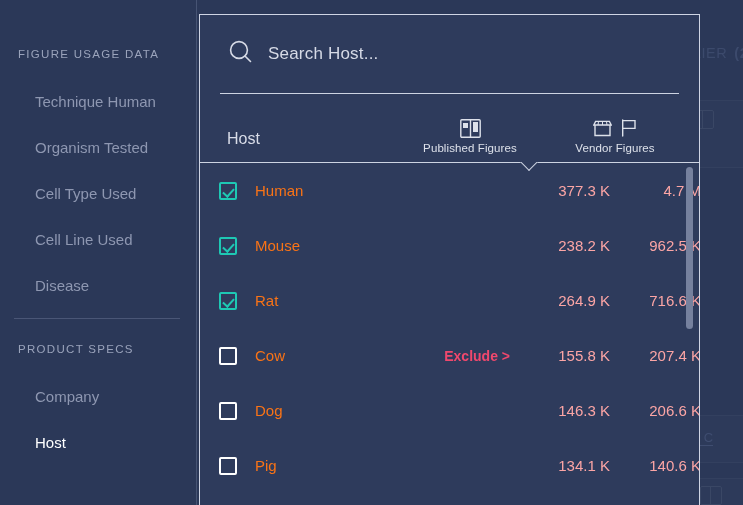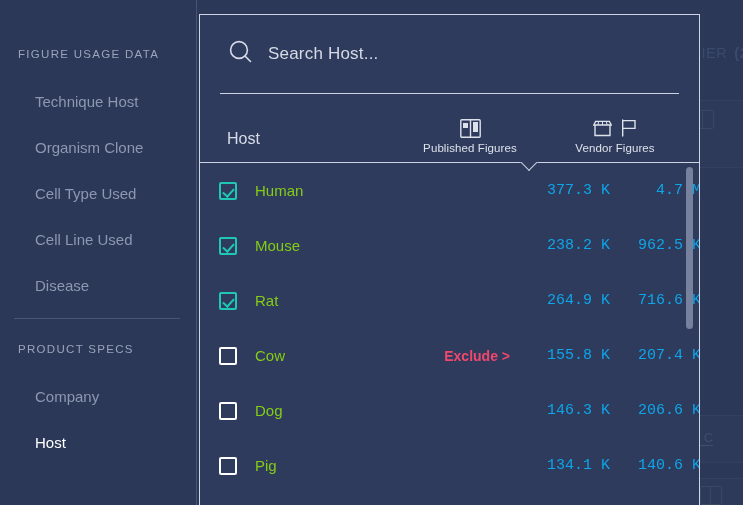--- a/index.html
+++ b/index.html
@@ -283,39 +283,38 @@
     content: "";
     position: absolute;
     left: 4px; top: 2px;
     width: 5px; height: 9px;
     border: solid #1ec8b4;
     border-width: 0 2px 2px 0;
     transform: rotate(42deg);
   }
   .cell-name {
     width: 145px;
-    color: #84cc16;
+    color: #f97316;
     font-size: 15px;
     flex: none;
   }
   .cell-exclude {
     width: 120px;
     flex: none;
     text-align: right;
     padding-right: 10px;
     color: #f0486d;
     font-size: 14px;
     font-weight: bold;
   }
   .cell-num {
     flex: none;
     text-align: right;
-    color: #0ea5e9;
+    color: #fca5a5;
     font-size: 15px;
-    font-family: Liberation Mono, monospace;
   }
   .cell-num.published { width: 90px; }
   .cell-num.vendor { width: 91px; }
 
   .scrollbar {
     position: absolute;
     right: 6px;
     top: 4px;
     width: 7px;
     height: 333px;
@@ -402,24 +401,24 @@
     <div class="bg-jico" style="left:700px; top:486px;"></div>
   </div>
 
   <div class="sidebar">
 
     <div style="height:48px;"></div>
     <div class="side-head">FIGURE USAGE DATA</div>
     <div style="height:18px;"></div>
 
     <div class="side-item">
-      <span>Technique Host</span>
+      <span>Technique Human</span>
     </div>
     <div class="side-item">
-      <span>Organism Clone</span>
+      <span>Organism Tested</span>
     </div>
     <div class="side-item">
       <span>Cell Type Used</span>
     </div>
     <div class="side-item">
       <span>Cell Line Used</span>
     </div>
     <div class="side-item">
       <span>Disease</span>
     </div>

